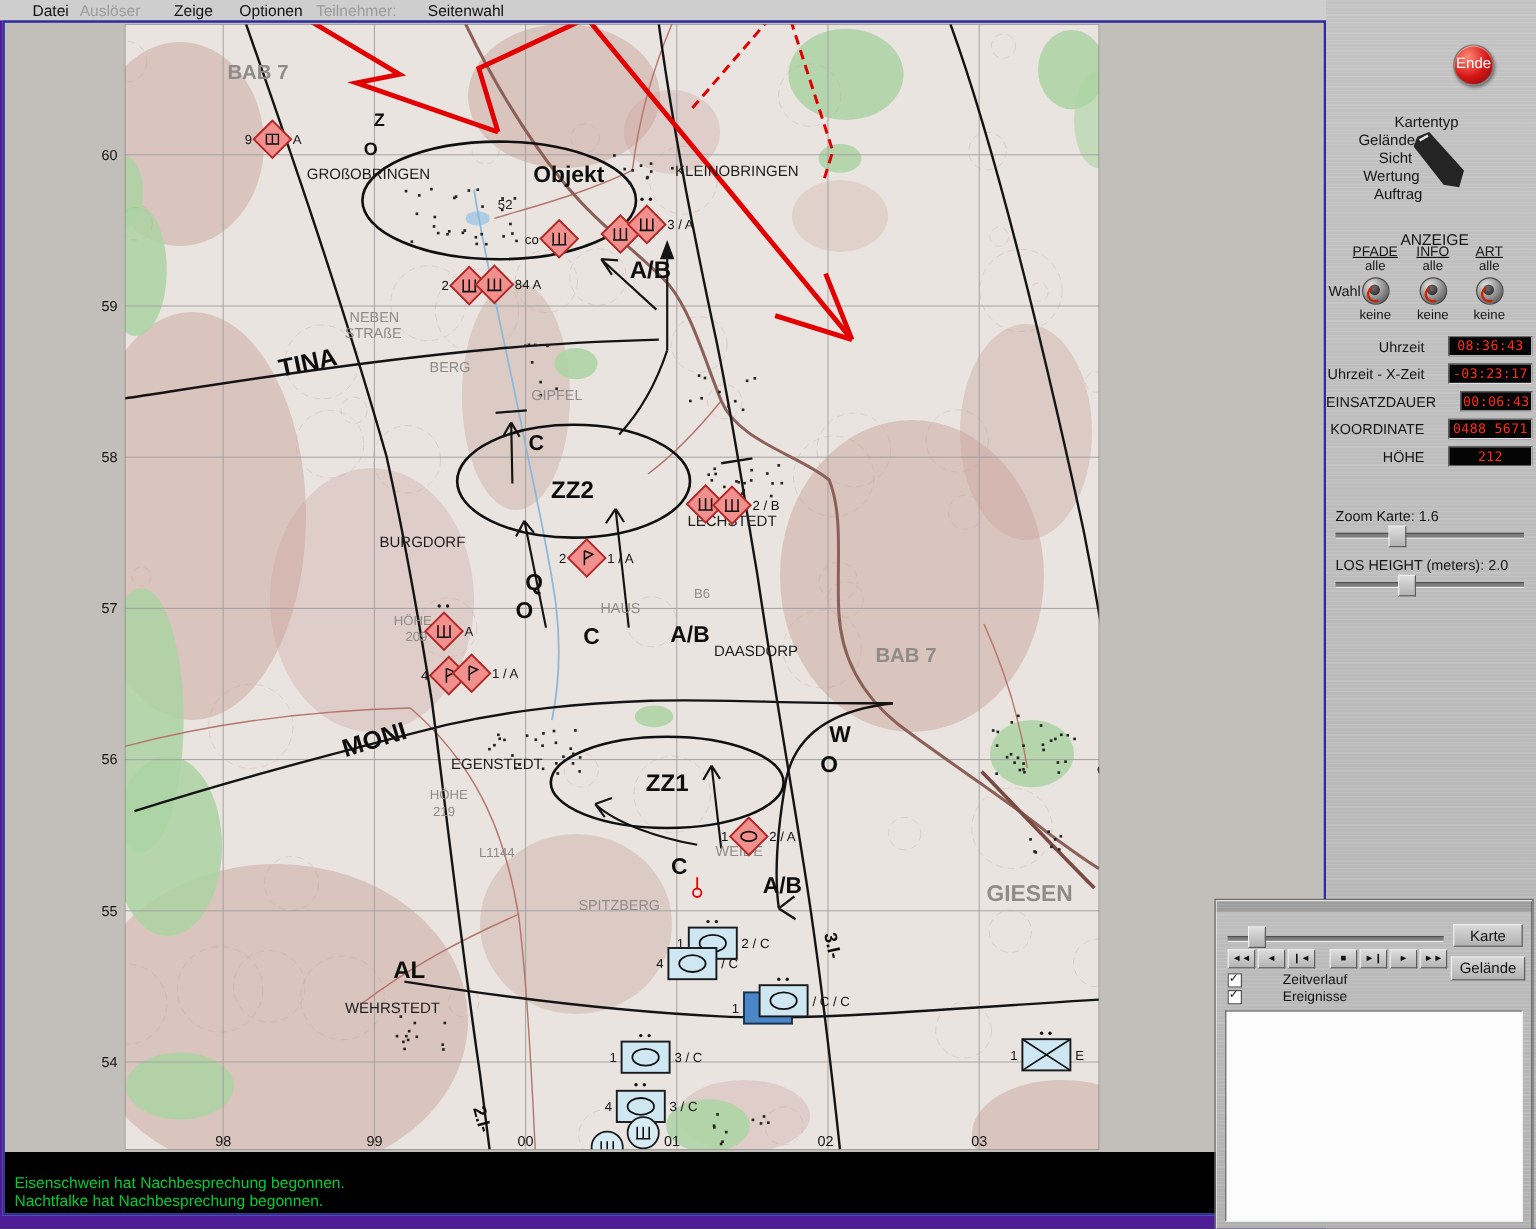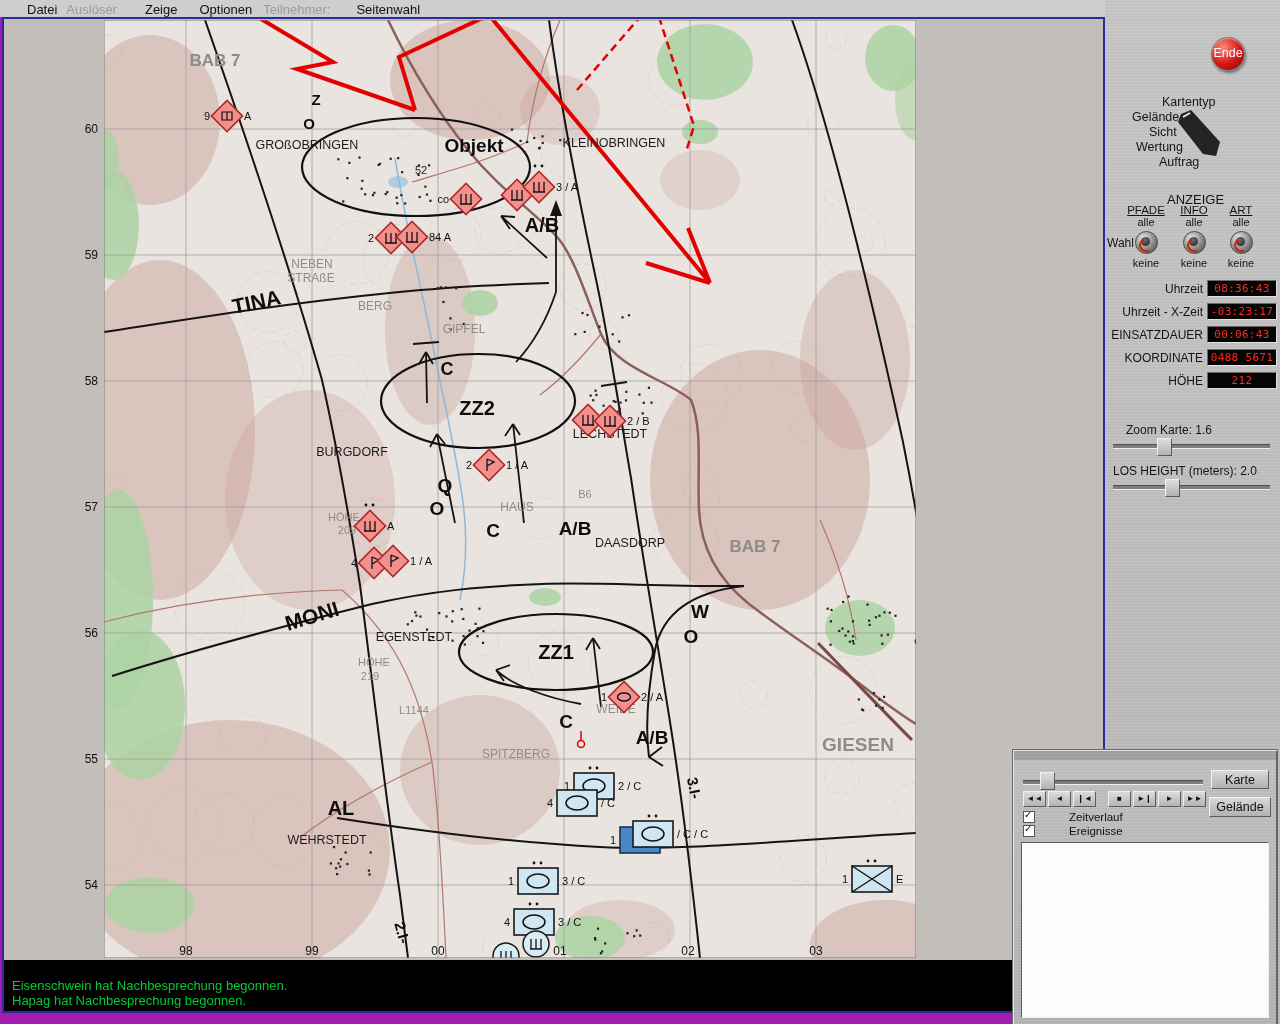--- a/index.html
+++ b/index.html
@@ -1,17 +1,17 @@
 <!DOCTYPE html>
 <html><head>
 <meta charset="utf-8">
 <style>
   html,body{margin:0;padding:0;background:#444;}
   #screen{position:relative;width:1280px;height:1024px;overflow:hidden;
-    font-family:"Liberation Sans",sans-serif;background:#a21caf;}
+    font-family:"Liberation Sans",sans-serif;background:#4c1d95;}
   
   #menu-bar{position:absolute;left:0;top:0;width:1105px;height:17px;background:#cecece;}
   #menu-items{padding-left:27px;}
   .mi{display:inline-block;font-size:13px;color:#111;line-height:16px;cursor:default;}
   .mi.dis{color:#9b9b9b;}
   #menu-items .mi:nth-child(1){margin-right:9px;}
   #menu-items .mi:nth-child(2){margin-right:28px;}
   #menu-items .mi:nth-child(3){margin-right:22px;}
   #menu-items .mi:nth-child(4){margin-right:11px;}
   #menu-items .mi:nth-child(5){margin-right:26px;}
@@ -38,21 +38,21 @@
   .kcol .kalle,.kcol .kkeine{font-size:11px;color:#141414;}
   .knob{width:21px;height:21px;border-radius:50%;margin:3px auto 3px auto;position:relative;cursor:pointer;
     background:radial-gradient(circle at 35% 30%,#e8e8e8,#8a8a8a 55%,#3d3d3d);border:1px solid #4a4a4a;}
   .knob::after{content:"";position:absolute;left:5px;top:5px;width:9px;height:9px;border-radius:50%;
     background:radial-gradient(circle at 40% 35%,#707070,#1c1c1c);}
   .knob::before{content:"";position:absolute;left:3px;top:6px;width:10px;height:10px;border-radius:50%;
     border:2px solid transparent;border-left-color:#cc2200;border-bottom-color:#cc2200;z-index:2;
     transform:rotate(20deg);}
   #readouts{position:absolute;left:0;top:281px;width:174px;}
   .ro-row{display:flex;align-items:center;justify-content:flex-end;height:15px;margin-bottom:8px;padding-right:2px;}
-  .ro-label{font-size:12px;color:#141414;margin-right:4px;white-space:nowrap;}
+  .ro-label{font-size:12px;color:#141414;margin-right:20px;white-space:nowrap;}
   .lcd{width:68px;height:15px;background:#050505;border:1px solid;border-color:#6b6b6b #e2e2e2 #e2e2e2 #6b6b6b;
     color:#ff2a1a;font-family:"DejaVu Sans Mono",monospace;font-size:11px;font-weight:normal;
     text-align:center;line-height:15px;letter-spacing:.3px;}
   .strack{position:absolute;height:3px;background:#7d7d7d;border-top:1px solid #4f4f4f;border-bottom:1px solid #efefef;}
   .shandle{position:absolute;width:13px;height:16px;cursor:pointer;
     background:linear-gradient(180deg,#dedede,#b2b2b2);
     border:1px solid;border-color:#f2f2f2 #5c5c5c #5c5c5c #f2f2f2;}
   
   #panel{position:absolute;left:1012px;top:749px;width:264px;height:275px;z-index:4;
     background:
@@ -577,33 +577,33 @@
           <text x="98" y="259" font-size="12" fill="#111" text-anchor="end" font-family="Liberation Sans, sans-serif">59</text>
           <text x="98" y="385" font-size="12" fill="#111" text-anchor="end" font-family="Liberation Sans, sans-serif">58</text>
           <text x="98" y="511" font-size="12" fill="#111" text-anchor="end" font-family="Liberation Sans, sans-serif">57</text>
           <text x="98" y="637" font-size="12" fill="#111" text-anchor="end" font-family="Liberation Sans, sans-serif">56</text>
           <text x="98" y="763" font-size="12" fill="#111" text-anchor="end" font-family="Liberation Sans, sans-serif">55</text>
           <text x="98" y="889" font-size="12" fill="#111" text-anchor="end" font-family="Liberation Sans, sans-serif">54</text>
         </g>
     </svg>
     <div id="chat">
         <div class="chat-line">Eisenschwein hat Nachbesprechung begonnen.</div>
-        <div class="chat-line">Hapag hat Nachbesprechung begonnen.</div>
+        <div class="chat-line">Nachtfalke hat Nachbesprechung begonnen.</div>
       </div>
   </div>
 
 
   <div id="sidebar">
     <div id="ende">Ende</div>
     <div class="sb-label" style="left:57px;top:95px;">Kartentyp</div>
     <div id="ktyp-opts">
         <div class="sb-label" style="left:27px;top:110px;cursor:pointer;">Gelände</div>
         <div class="sb-label" style="left:44px;top:125px;cursor:pointer;">Sicht</div>
         <div class="sb-label" style="left:31px;top:140px;cursor:pointer;">Wertung</div>
-        <div class="sb-label" style="left:54px;top:155px;cursor:pointer;">Auftrag</div>
+        <div class="sb-label" style="left:40px;top:155px;cursor:pointer;">Auftrag</div>
       </div>
     <svg id="pen" width="46" height="52" viewBox="0 0 46 52">
       <polygon points="3,5 13,1 42,33 38,47 25,45 0,13" fill="#242424"></polygon>
       <line x1="5" y1="8" x2="12" y2="4" stroke="#e8e8e8" stroke-width="2"></line>
     </svg>
     <div class="sb-label" style="left:62px;top:192px;font-size:13px;">ANZEIGE</div>
     <div class="sb-label" style="left:2px;top:236px;font-size:12px;">Wahl</div>
     <div id="knobs">
         <div class="kcol" style="left:10px;">
           <div class="kname">PFADE</div>
@@ -639,21 +639,21 @@
         </div>
         <div class="ro-row">
           <span class="ro-label">KOORDINATE</span>
           <div class="lcd">0488 5671</div>
         </div>
         <div class="ro-row">
           <span class="ro-label">HÖHE</span>
           <div class="lcd">212</div>
         </div>
       </div>
-    <div class="sb-label" style="left:8px;top:423px;font-size:12px;margin-left:13px;">Zoom Karte:  1.6</div>
+    <div class="sb-label" style="left:8px;top:423px;font-size:12px;">Zoom Karte:  1.6</div>
     <div class="strack" style="left:8px;top:444px;width:157px;"></div>
     <div class="shandle" style="left:52px;top:438px;"></div>
     <div class="sb-label" style="left:8px;top:464px;font-size:12px;">LOS HEIGHT (meters):  2.0</div>
     <div class="strack" style="left:8px;top:485px;width:157px;"></div>
     <div class="shandle" style="left:60px;top:479px;"></div>
   </div>
 
   <div id="panel">
     <div class="strack" style="left:10px;top:30px;width:180px;"></div>
     <div class="shandle" style="left:27px;top:22px;"></div>

